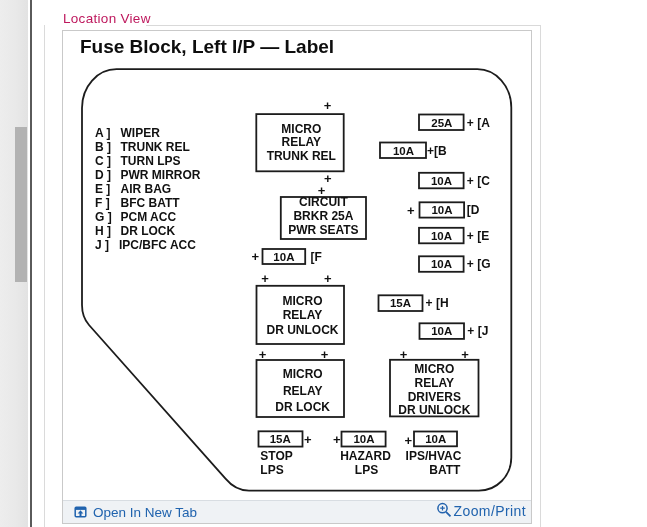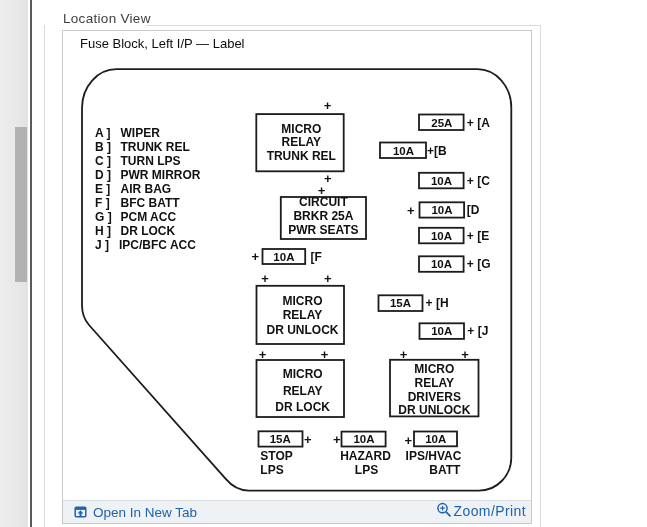--- a/index.html
+++ b/index.html
@@ -1,23 +1,23 @@
 <!DOCTYPE html>
 <html><head>
 <meta charset="utf-8">
 <style>
   * { margin:0; padding:0; box-sizing:border-box; }
   html,body { width:647px; height:527px; background:#ffffff; font-family:"Liberation Sans",sans-serif; position:relative; overflow:hidden; }
   .strip { position:absolute; left:0; top:0; width:28px; height:527px;
            background:linear-gradient(90deg,#ededed 0%,#e9e9e9 55%,#e2e2e2 100%); }
   .thumb { position:absolute; left:14.5px; top:127px; width:12.5px; height:155px; background:#b2b2b2; }
   .divider { position:absolute; left:29.5px; top:0; width:2px; height:527px; background:#5a5a5a; }
-  .locview { position:absolute; left:63px; top:11px; font-size:13.5px; color:#404040; letter-spacing:0.3px; }
+  .locview { position:absolute; left:63px; top:11px; font-size:13.5px; color:#be185d; letter-spacing:0.3px; }
   .panel { position:absolute; left:62px; top:30px; width:470px; height:494px; border:1px solid #c9c9c9; background:#fff; }
-  .title { position:absolute; left:80px; top:36px; font-size:13px; font-weight:normal; color:#0d0d0d; }
+  .title { position:absolute; left:80px; top:36px; font-size:19px; font-weight:bold; color:#0d0d0d; }
   .footer { position:absolute; left:63px; top:500px; width:468px; height:23px; background:#eff2f5; border-top:1px solid #d8dde2; }
   svg { position:absolute; left:0; top:0; }
   svg text { font-family:"Liberation Sans",sans-serif; }
   .diag text { fill:#111; }
   .b { font-weight:bold; }
 </style>
 </head>
 <body>
 <div class="strip">
     <div class="thumb"></div>

